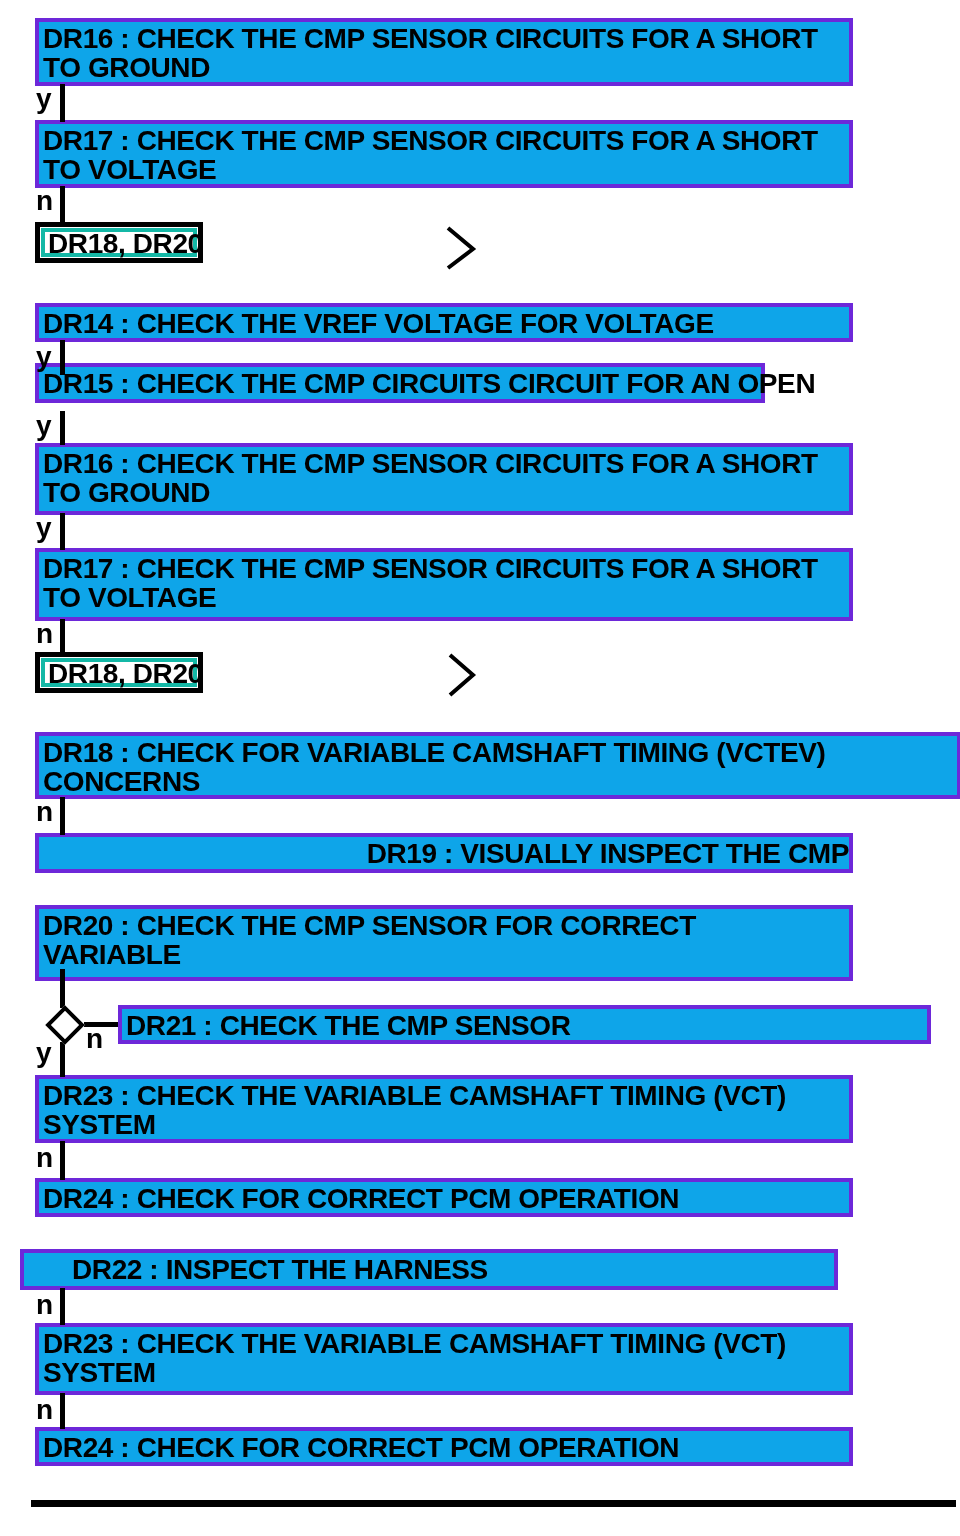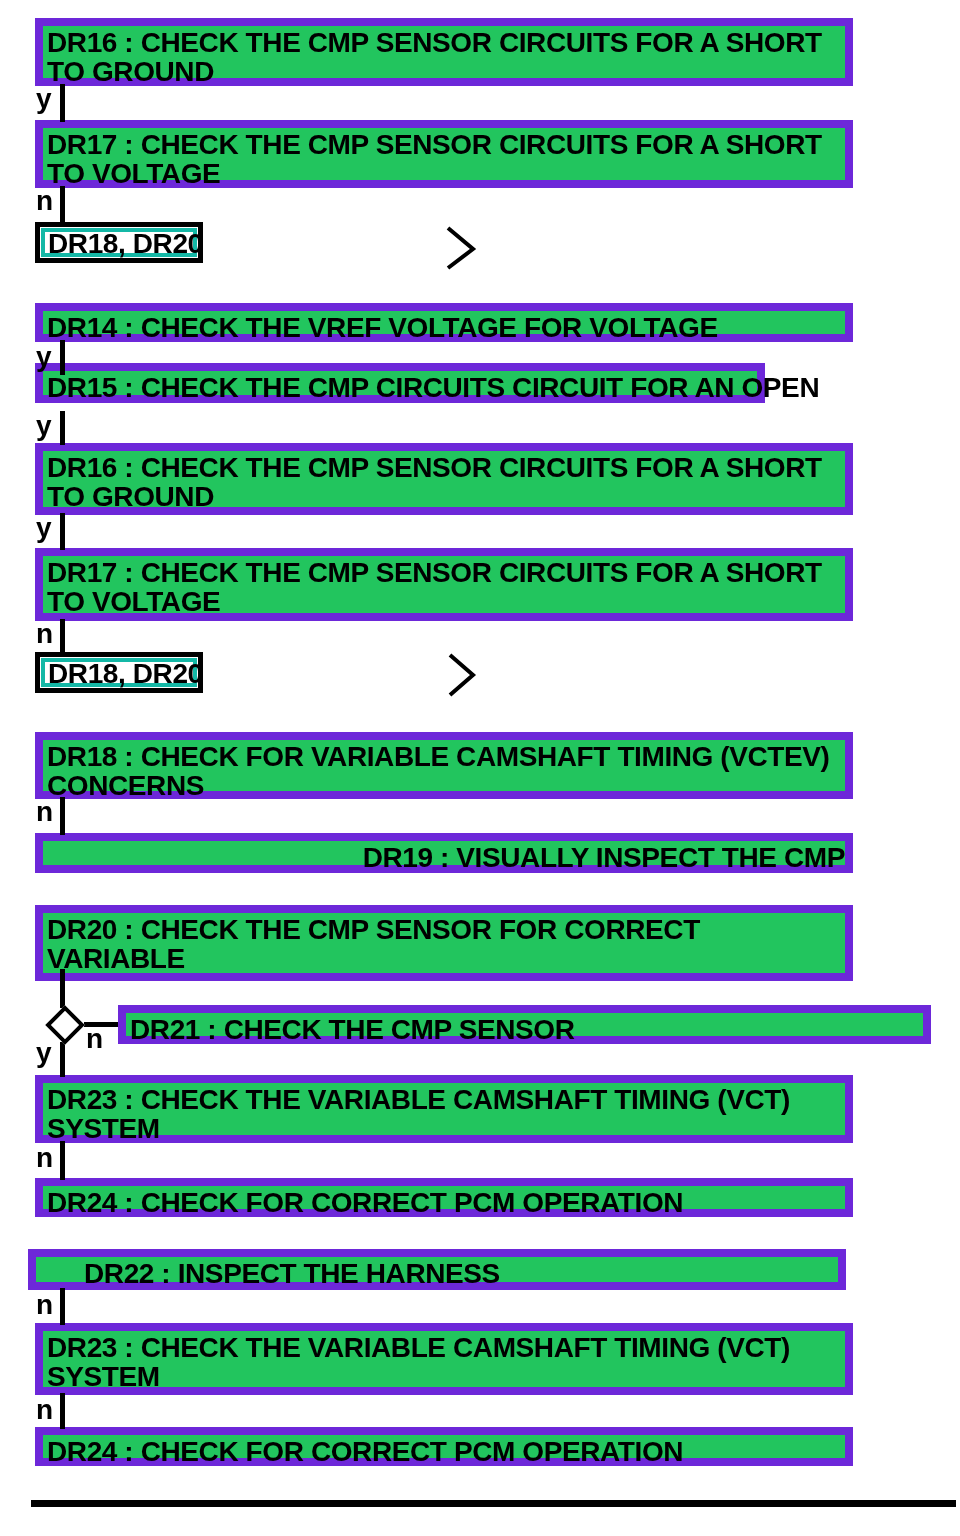--- a/index.html
+++ b/index.html
@@ -13,22 +13,22 @@
     width: 960px;
     height: 1536px;
     background: #ffffff;
     font-family: "Liberation Sans", sans-serif;
     color: #000000;
     overflow: hidden;
   }
   .flow-box {
     position: absolute;
     box-sizing: border-box;
-    border: 8px solid #6d28d9;
-    background: #22c55e;
+    border: 4px solid #6d28d9;
+    background: #0ea5e9;
     padding: 2px 0 0 4px;
     overflow: visible;
   }
   .flow-box .line {
     font-size: 28px;
     font-weight: bold;
     line-height: 29px;
     letter-spacing: -0.4px;
     white-space: nowrap;
   }
@@ -109,42 +109,42 @@
     </div>
     <div class="flow-box" style="left: 35px; top: 548px; width: 818px; height: 73px;">
       <div class="line">DR17 : CHECK THE CMP SENSOR CIRCUITS FOR A SHORT</div>
       <div class="line">TO VOLTAGE</div>
     </div>
     <div class="ref-box" style="left: 35px; top: 652px; width: 168px; height: 41px;">
       <div class="ref-inner">
         <div class="line">DR18, DR20</div>
       </div>
     </div>
-    <div class="flow-box" style="left: 35px; top: 732px; width: 818px; height: 67px;">
+    <div class="flow-box" style="left: 35px; top: 732px; width: 926px; height: 67px;">
       <div class="line">DR18 : CHECK FOR VARIABLE CAMSHAFT TIMING (VCTEV)</div>
       <div class="line">CONCERNS</div>
     </div>
     <div class="flow-box" style="left: 35px; top: 833px; width: 818px; height: 40px; text-align: right;">
       <div class="line">DR19 : VISUALLY INSPECT THE CMP</div>
     </div>
     <div class="flow-box" style="left: 35px; top: 905px; width: 818px; height: 76px;">
       <div class="line">DR20 : CHECK THE CMP SENSOR FOR CORRECT</div>
       <div class="line">VARIABLE</div>
     </div>
     <div class="flow-box" style="left: 118px; top: 1005px; width: 813px; height: 39px;">
       <div class="line">DR21 : CHECK THE CMP SENSOR</div>
     </div>
     <div class="flow-box" style="left: 35px; top: 1075px; width: 818px; height: 68px;">
       <div class="line">DR23 : CHECK THE VARIABLE CAMSHAFT TIMING (VCT)</div>
       <div class="line">SYSTEM</div>
     </div>
     <div class="flow-box" style="left: 35px; top: 1178px; width: 818px; height: 39px;">
       <div class="line">DR24 : CHECK FOR CORRECT PCM OPERATION</div>
     </div>
-    <div class="flow-box" style="left: 28px; top: 1249px; width: 818px; height: 41px; padding-left: 48px;">
+    <div class="flow-box" style="left: 20px; top: 1249px; width: 818px; height: 41px; padding-left: 48px;">
       <div class="line">DR22 : INSPECT THE HARNESS</div>
     </div>
     <div class="flow-box" style="left: 35px; top: 1323px; width: 818px; height: 72px;">
       <div class="line">DR23 : CHECK THE VARIABLE CAMSHAFT TIMING (VCT)</div>
       <div class="line">SYSTEM</div>
     </div>
     <div class="flow-box" style="left: 35px; top: 1427px; width: 818px; height: 39px;">
       <div class="line">DR24 : CHECK FOR CORRECT PCM OPERATION</div>
     </div>
     <div class="conn-line" style="left: 60px; top: 84px; width: 5px; height: 38px;"></div>

